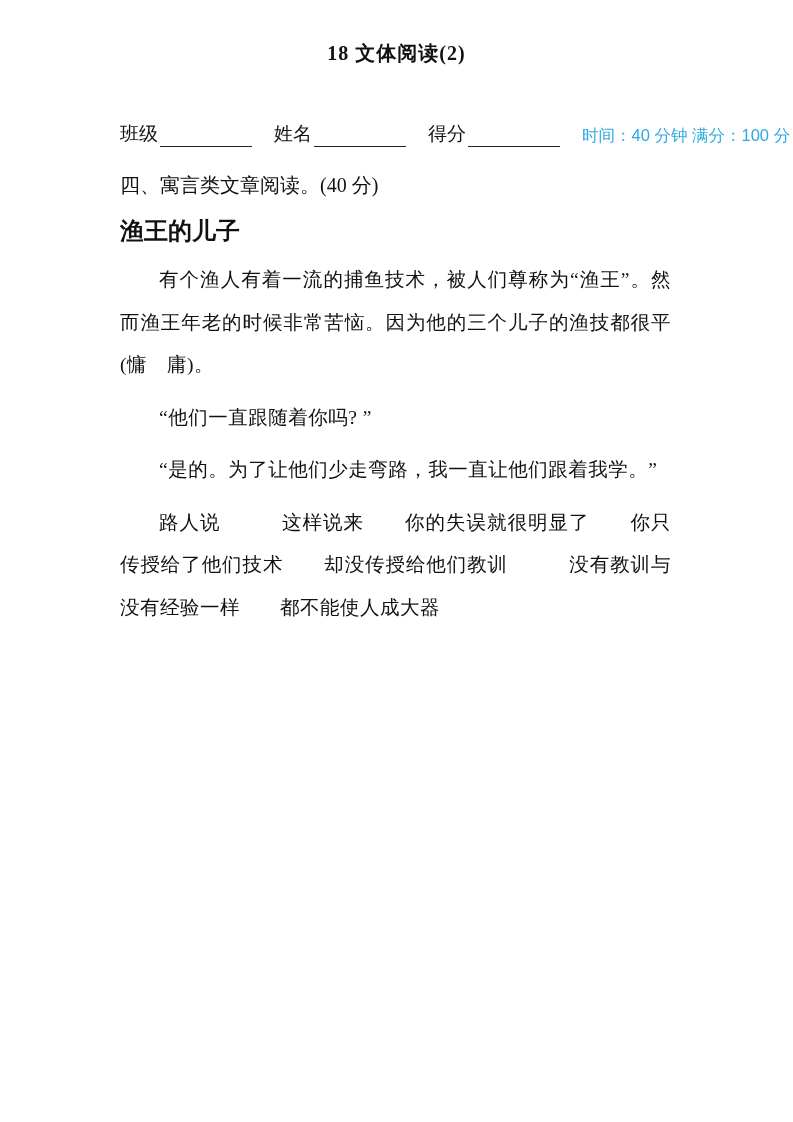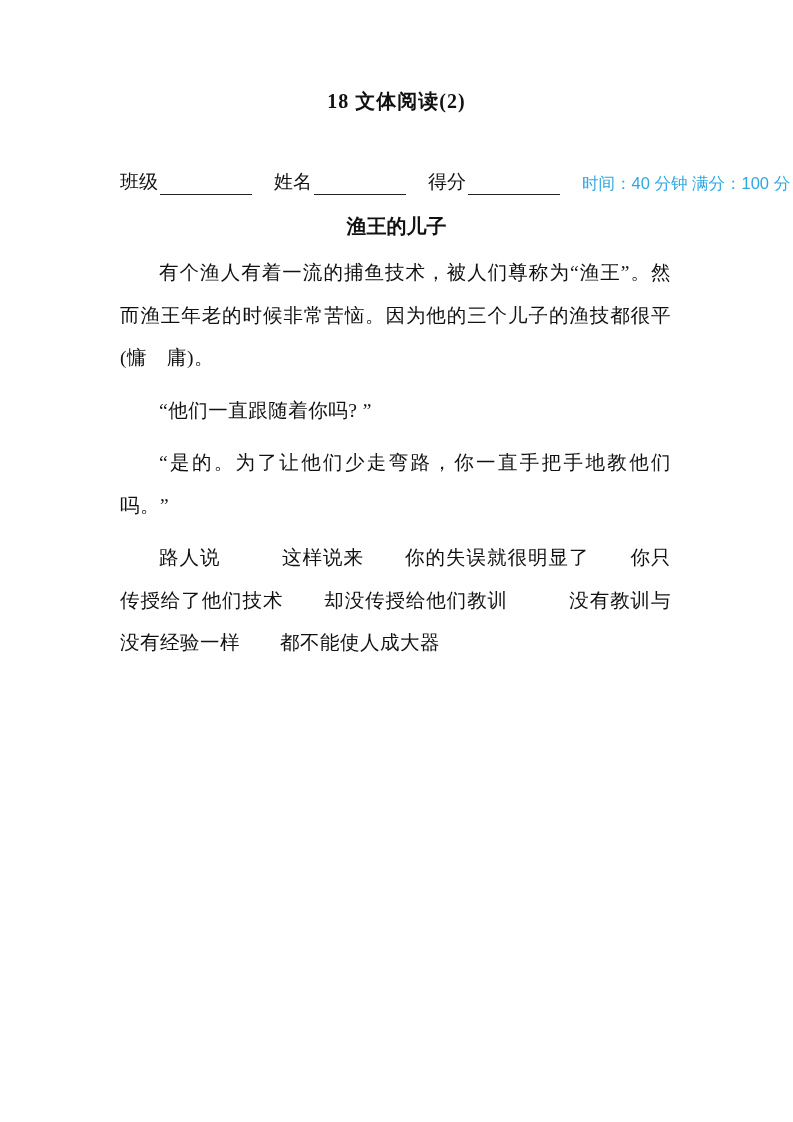--- a/index.html
+++ b/index.html
@@ -12,21 +12,21 @@
     height: 1122px;
     font-family: "Liberation Serif", "DejaVu Serif", serif;
     color: #111111;
     position: relative;
     overflow: hidden;
   }
   .page {
     box-sizing: border-box;
     width: 793px;
     height: 1122px;
-    padding: 88px 120px 40px 120px;
+    padding: 40px 120px 40px 120px;
   }
   .doc-title {
     margin: 0 0 26px 0;
     text-align: center;
     font-size: 20px;
     font-weight: bold;
     letter-spacing: 1px;
   }
   .header-row {
     display: flex;
@@ -58,22 +58,22 @@
     font-family: "Liberation Sans", "DejaVu Sans", sans-serif;
     margin-top: 32px;
   }
   .section-heading {
     font-size: 20px;
     margin: 0 0 6px 0;
     line-height: 2.0;
   }
   .article-title {
     margin: 10px 0 12px 0;
-    text-align: center;
-    font-size: 20px;
+    text-align: left;
+    font-size: 24px;
     font-weight: bold;
   }
   .para {
     margin: 0 2px 10px 0;
     font-size: 19.5px;
     line-height: 2.18;
     text-align: justify;
     text-indent: 2em;
     letter-spacing: 0.5px;
   }
@@ -96,21 +96,22 @@
         <span class="blank-line"></span>
       </span>
       <span class="field">
         <span>得分</span>
         <span class="blank-line"></span>
       </span>
     </div>
     <span class="meta-info" id="meta-info" style="color: rgb(47, 168, 224);">时间：40 分钟 满分：100 分</span>
   </div>
 
+  <div class="section-heading">四、寓言类文章阅读。(40 分)</div>
 
   <h2 class="article-title">渔王的儿子</h2>
 
   <p class="para">有个渔人有着一流的捕鱼技术，被人们尊称为“渔王”。然而渔王年老的时候非常苦恼。因为他的三个儿子的渔技都很平(慵　庸)。</p>
   <p class="para">“他们一直跟随着你吗? ”</p>
-  <p class="para">“是的。为了让他们少走弯路，你一直手把手地教他们吗。”</p>
+  <p class="para">“是的。为了让他们少走弯路，我一直让他们跟着我学。”</p>
   <p class="para">路人说　　　这样说来　　你的失误就很明显了　　你只传授给了他们技术　　却没传授给他们教训　　　没有教训与没有经验一样　　都不能使人成大器</p>
 
 </div>
 
 </body></html>

